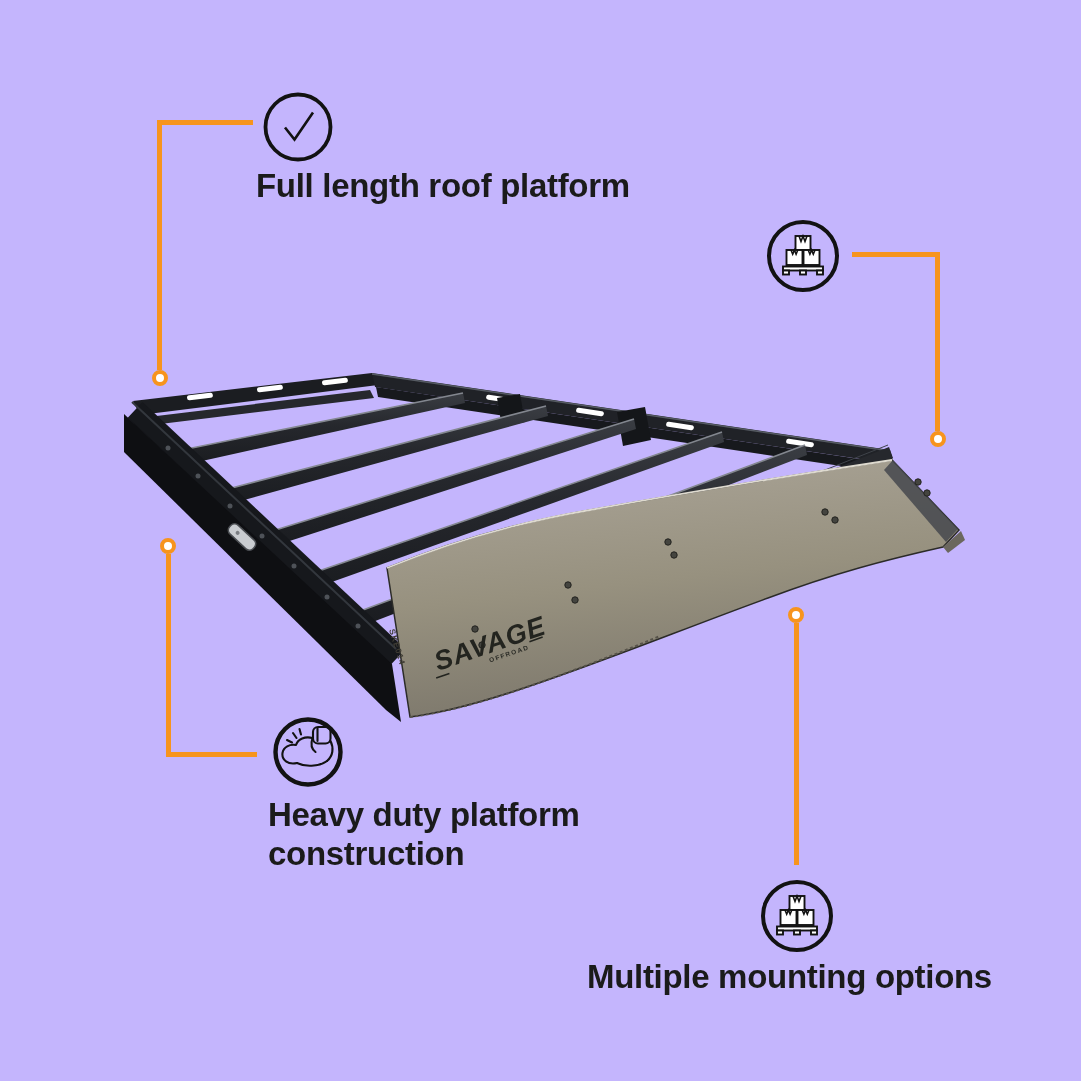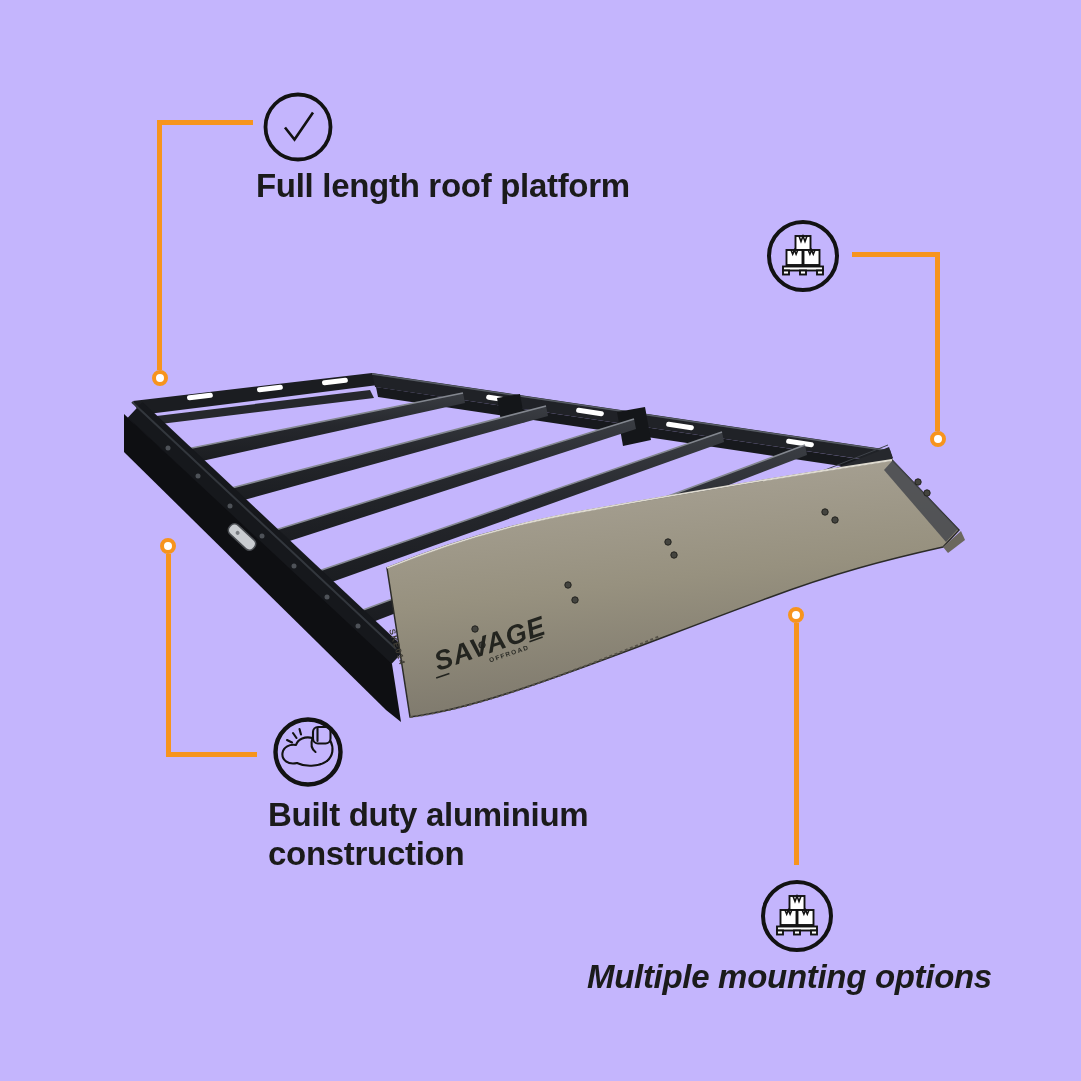--- a/index.html
+++ b/index.html
@@ -101,22 +101,22 @@
       </g>
       <g fill="none" stroke="#121212" stroke-width="1.6">
         <path d="M -4,-20 L -2,-14.5 L 0,-20 L 2,-14.5 L 4,-20"></path>
         <path d="M -12,-6 L -10.3,-1.8 L -8.6,-6 L -6.9,-1.8 L -5.2,-6"></path>
         <path d="M 5.2,-6 L 6.9,-1.8 L 8.6,-6 L 10.3,-1.8 L 12,-6"></path>
       </g>
     </svg>
   </div>
 
   <div class="label" style="left:256px;top:166px;">Full length roof platform</div>
-  <div class="label wrap" style="left:268px;top:795px;width:410px;">Built duty aluminium construction</div>
-  <div class="label" style="left:587px;top:957px;font-style:italic;">Multiple mounting options</div>
+  <div class="label wrap" style="left:268px;top:795px;width:410px;">Heavy duty platform construction</div>
+  <div class="label" style="left:587px;top:957px;">Multiple mounting options</div>
 
   <div class="icon-wrap" style="left:120px;top:370px;">
     <svg width="860" height="375" viewBox="0 0 860 375">
       <defs>
         <linearGradient id="slatG" x1="0" y1="0" x2="0" y2="1">
           <stop offset="0" stop-color="#3a3d43"></stop>
           <stop offset="0.45" stop-color="#26282d"></stop>
           <stop offset="1" stop-color="#1a1c20"></stop>
         </linearGradient>
         <linearGradient id="panelG" x1="0" y1="0" x2="0.25" y2="1">

